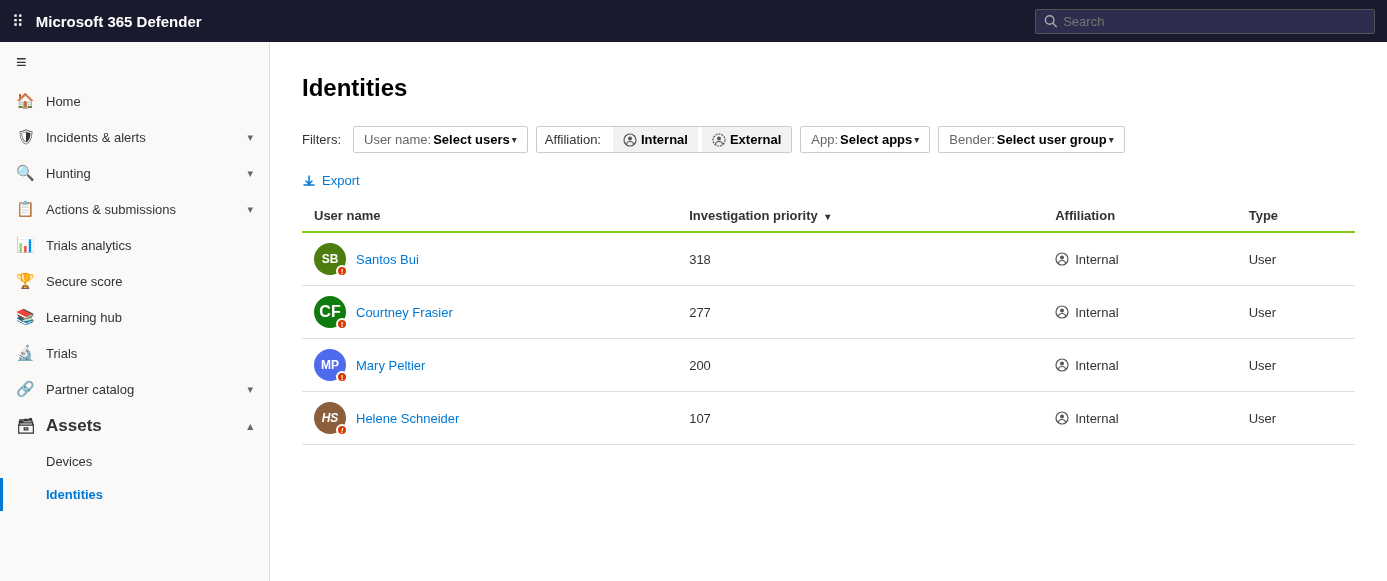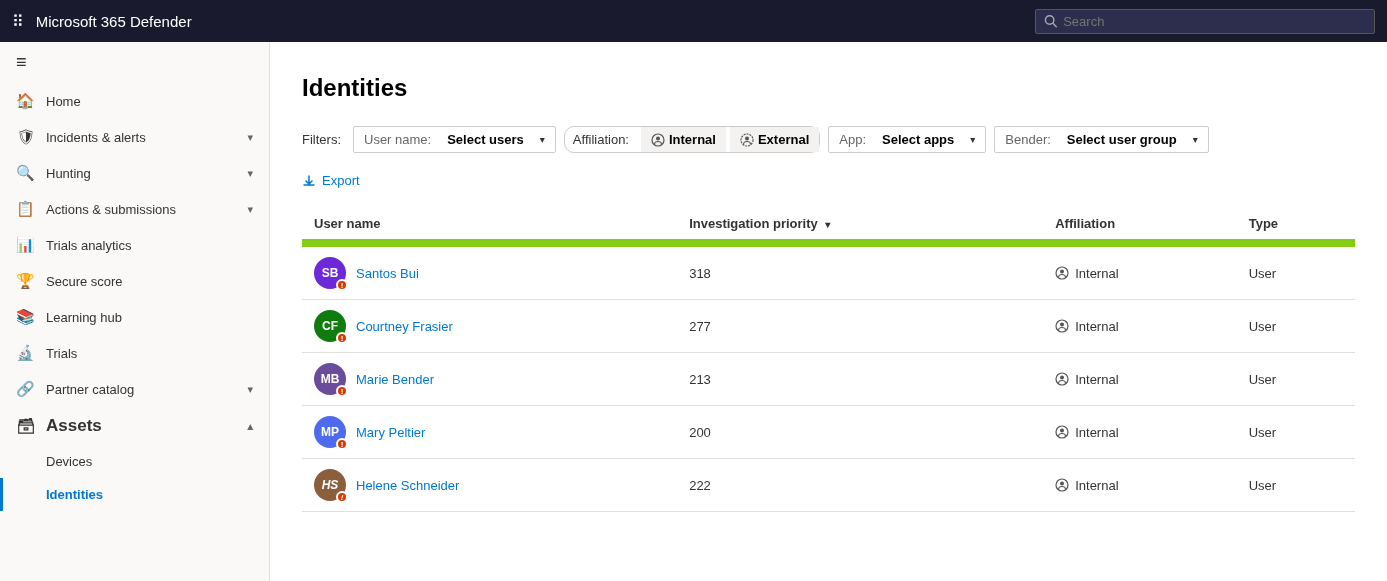--- a/index.html
+++ b/index.html
@@ -9,21 +9,21 @@
     .topbar {
       background: #1a1a2e;
       height: 42px;
       display: flex;
       align-items: center;
       padding: 0 12px;
       flex-shrink: 0;
       gap: 12px;
     }
     .topbar-grid-icon { color: #fff; font-size: 16px; cursor: pointer; }
-    .topbar-title { color: #fff; font-size: 15px; font-weight: 400; flex: 1; }
+    .topbar-title { color: #fff; font-size: 15px; font-weight: 700; flex: 1; }
     .topbar-search {
       display: flex;
       align-items: center;
       background: #2d2d4e;
       border: 1px solid #555;
       border-radius: 2px;
       padding: 4px 8px;
       width: 340px;
       gap: 6px;
     }
@@ -111,33 +111,33 @@
       align-items: center;
       gap: 8px;
       margin-bottom: 16px;
       flex-wrap: wrap;
       margin-top: 24px;
     }
     .filters-label { font-size: 13px; color: #333; margin-right: 4px; }
     .filter-btn {
       display: flex;
       align-items: center;
-      gap: 16px;
+      gap: 2px;
       border: 1px solid #ccc;
       background: #fff;
       padding: 5px 10px;
       border-radius: 2px;
       cursor: pointer;
       font-size: 13px;
       color: #333;
     }
     .filter-btn .chevron { font-size: 10px; }
     .filter-btn-label { color: #666; }
     .filter-btn-value { font-weight: 600; color: #000; }
-    .filter-toggle-group { display: flex; align-items: center; gap: 4px; border: 1px solid #ccc; border-radius: 10px; }
+    .filter-toggle-group { display: flex; align-items: center; gap: 4px; border: 1px solid #ccc; border-radius: 2px; }
     .filter-toggle {
       display: flex;
       align-items: center;
       gap: 4px;
       padding: 5px 10px;
       cursor: pointer;
       font-size: 13px;
       font-weight: 600;
       background: #fff;
       border: none;
@@ -152,21 +152,21 @@
       font-size: 13px;
       background: #edebe9;
       font-weight: 600;
     }
     .filter-type-btn:first-of-type { border-right: none; }
 
     .export-row {
       display: flex;
       align-items: center;
       gap: 6px;
-      margin-bottom: 16px;
+      margin-bottom: 8px;
     }
     .export-btn {
       display: flex;
       align-items: center;
       gap: 6px;
       cursor: pointer;
       color: #0078d4;
       font-size: 13px;
       background: none;
       border: none;
@@ -174,21 +174,21 @@
     }
 
     
     .table { width: 100%; border-collapse: collapse; }
     .table th {
       text-align: left;
       padding: 8px 12px;
       font-size: 13px;
       color: #333;
       font-weight: 600;
-      border-bottom: 8px solid #84cc16;
+      border-bottom: 2px solid #84cc16;
     }
     .table th .sort-icon { font-size: 10px; margin-left: 4px; }
     .table td {
       padding: 10px 12px;
       font-size: 13px;
       color: #333;
       border-bottom: 1px solid #e1dfdd;
       vertical-align: middle;
     }
     .user-cell { display: flex; align-items: center; gap: 10px; }
@@ -380,21 +380,21 @@
           </th>
           <th>
             <span>Type</span>
           </th>
         </tr>
       </thead>
       <tbody id="table-body">
           <tr>
       <td>
         <div class="user-cell">
-          <div class="avatar" style="background:#6d28d9;">
+          <div class="avatar" style="background:#4d7c0f;">
         <span style="font-size:12px;font-weight:700;color:#fff;">SB</span>
         <div class="alert-badge">!</div>
       </div>
           <span class="user-name">Santos Bui</span>
         </div>
       </td>
       <td>318</td>
       <td>
         <div class="affiliation-cell">
           <svg width="14" height="14" viewBox="0 0 14 14" fill="none">
@@ -404,50 +404,27 @@
           </svg>
           <span>Internal</span>
         </div>
       </td>
       <td>User</td>
     </tr>
           <tr>
       <td>
         <div class="user-cell">
           <div class="avatar" style="background:#107c10;">
-        <span style="font-size:12px;font-weight:700;color:#fff;">CF</span>
+        <span style="font-size:16px;font-weight:700;color:#fff;">CF</span>
         <div class="alert-badge">!</div>
       </div>
           <span class="user-name">Courtney Frasier</span>
         </div>
       </td>
       <td>277</td>
-      <td>
-        <div class="affiliation-cell">
-          <svg width="14" height="14" viewBox="0 0 14 14" fill="none">
-            <circle cx="7" cy="7" r="6" stroke="#555" stroke-width="1.2"></circle>
-            <circle cx="7" cy="5.5" r="2" fill="#555"></circle>
-            <path d="M3.5 11.5c0-2 1.5-3 3.5-3s3.5 1 3.5 3" stroke="#555" stroke-width="1.2" fill="none"></path>
-          </svg>
-          <span>Internal</span>
-        </div>
-      </td>
-      <td>User</td>
-    </tr>
-          <tr>
-      <td>
-        <div class="user-cell">
-          <div class="avatar" style="background:#6B4C9A;">
-        <span style="font-size:12px;font-weight:700;color:#fff;">MB</span>
-        <div class="alert-badge">!</div>
-      </div>
-          <span class="user-name">Marie Bender</span>
-        </div>
-      </td>
-      <td>213</td>
       <td>
         <div class="affiliation-cell">
           <svg width="14" height="14" viewBox="0 0 14 14" fill="none">
             <circle cx="7" cy="7" r="6" stroke="#555" stroke-width="1.2"></circle>
             <circle cx="7" cy="5.5" r="2" fill="#555"></circle>
             <path d="M3.5 11.5c0-2 1.5-3 3.5-3s3.5 1 3.5 3" stroke="#555" stroke-width="1.2" fill="none"></path>
           </svg>
           <span>Internal</span>
         </div>
       </td>
@@ -479,21 +456,21 @@
           <tr>
       <td>
         <div class="user-cell">
           <div class="avatar" style="background:#8B5E3C;font-style:italic;">
         <span style="font-size:12px;font-weight:700;color:#fff;">HS</span>
         <div class="alert-badge">!</div>
       </div>
           <span class="user-name">Helene Schneider</span>
         </div>
       </td>
-      <td>222</td>
+      <td>107</td>
       <td>
         <div class="affiliation-cell">
           <svg width="14" height="14" viewBox="0 0 14 14" fill="none">
             <circle cx="7" cy="7" r="6" stroke="#555" stroke-width="1.2"></circle>
             <circle cx="7" cy="5.5" r="2" fill="#555"></circle>
             <path d="M3.5 11.5c0-2 1.5-3 3.5-3s3.5 1 3.5 3" stroke="#555" stroke-width="1.2" fill="none"></path>
           </svg>
           <span>Internal</span>
         </div>
       </td>

